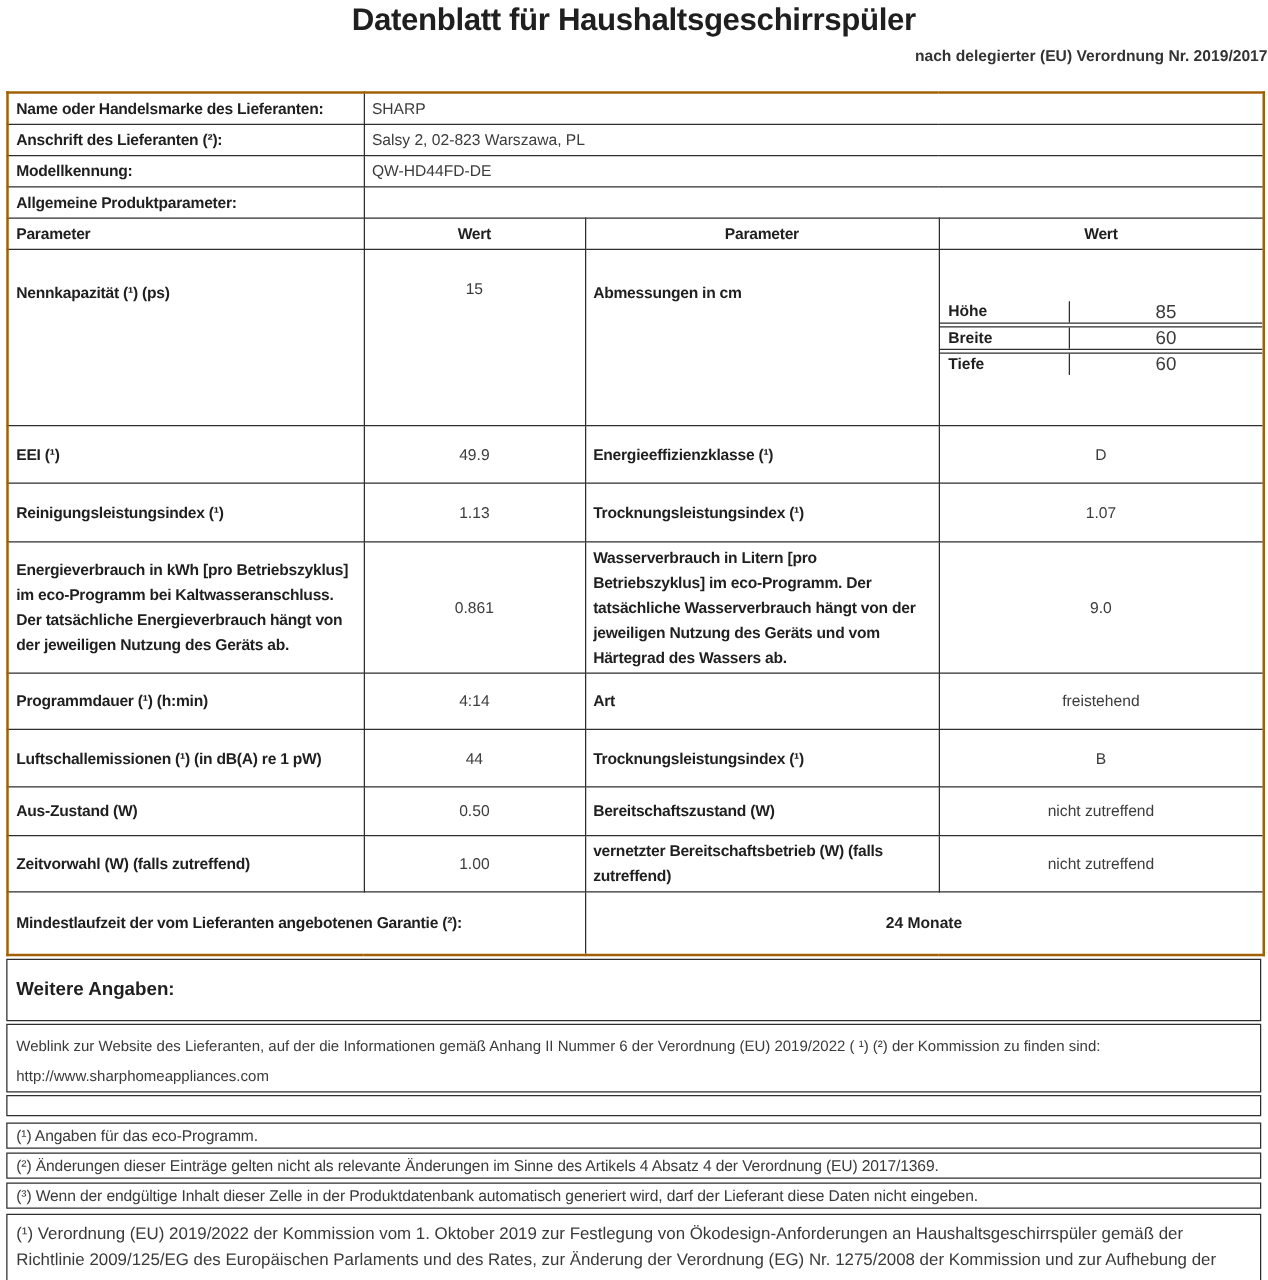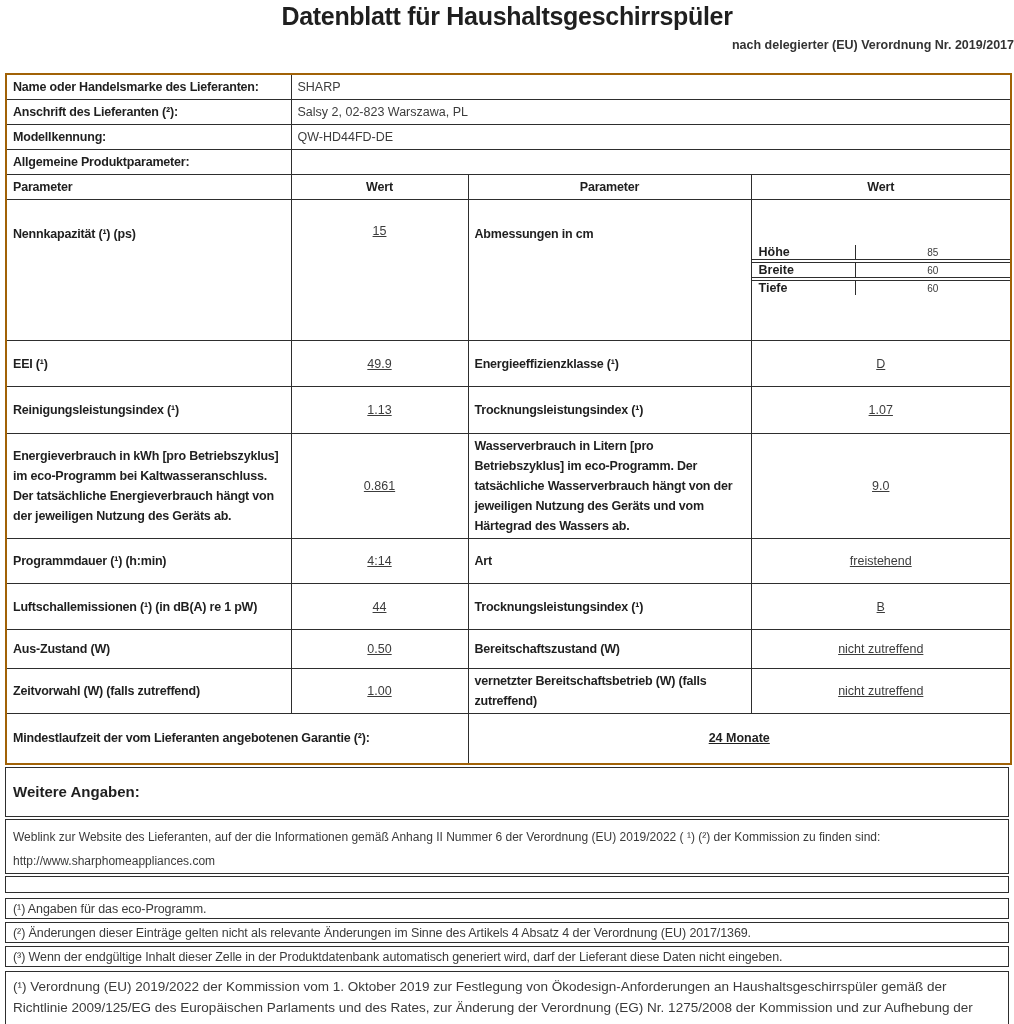--- a/index.html
+++ b/index.html
@@ -38,41 +38,41 @@
   }
   table.sheet td {
     border: 1.5px solid #2e2e2e;
     font-size: 12.5px;
     padding: 2px 6px;
     vertical-align: middle;
     overflow: hidden;
   }
   table.sheet { border: 2px solid #a16207; }
   .lbl { font-weight: 700; letter-spacing: -0.2px; line-height: 20px; color: #1f1f1f; }
-  .val { text-align: center; font-weight: 400; color: #3c3c3c; font-size: 13px; text-decoration: underline; }
+  .val { text-align: center; font-weight: 400; color: #3c3c3c; font-size: 13px; }
   .valign-top { vertical-align: top !important; padding-top: 24px !important; }
 
   
   td.dims-cell { padding: 0 !important; vertical-align: top; }
   .dims-stack { display: flex; flex-direction: column; gap: 2px; height: 100%; }
   .dim-row {
     flex: 1; display: flex; align-items: stretch;
     border-top: 1.5px solid #2e2e2e;
     border-bottom: 1.5px solid #2e2e2e;
   }
   .dim-row:first-child { border-top: none; }
   .dim-row:last-child { border-bottom: none; }
   .dim-label {
     width: 104px; border-right: 1.5px solid #2e2e2e;
     display: flex; align-items: center; padding-left: 7px;
     font-weight: 700; font-size: 12.5px; color: #1f1f1f;
   }
   .dim-value {
     flex: 1; display: flex; align-items: center; justify-content: center;
-    font-size: 10px; color: #3c3c3c;
+    font-size: 15px; color: #3c3c3c;
   }
 
   
   .box {
     border: 1.5px solid #2e2e2e;
     margin: 2px 5px 0 5px;
     padding: 2px 7px;
     font-size: 12.5px;
     color: #3a3a3a;
   }

